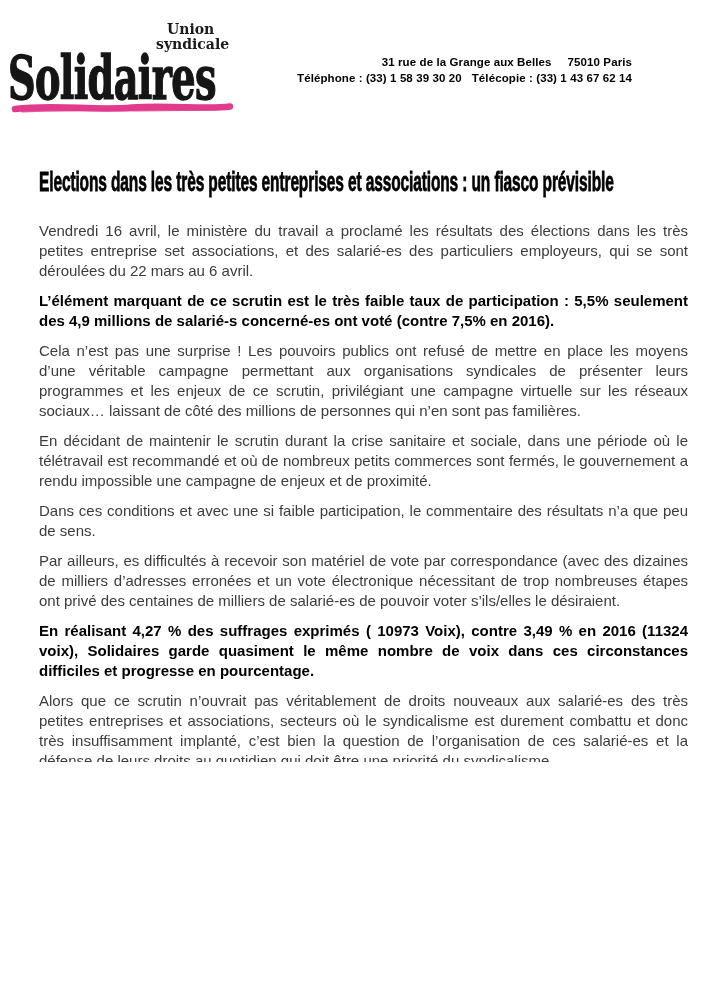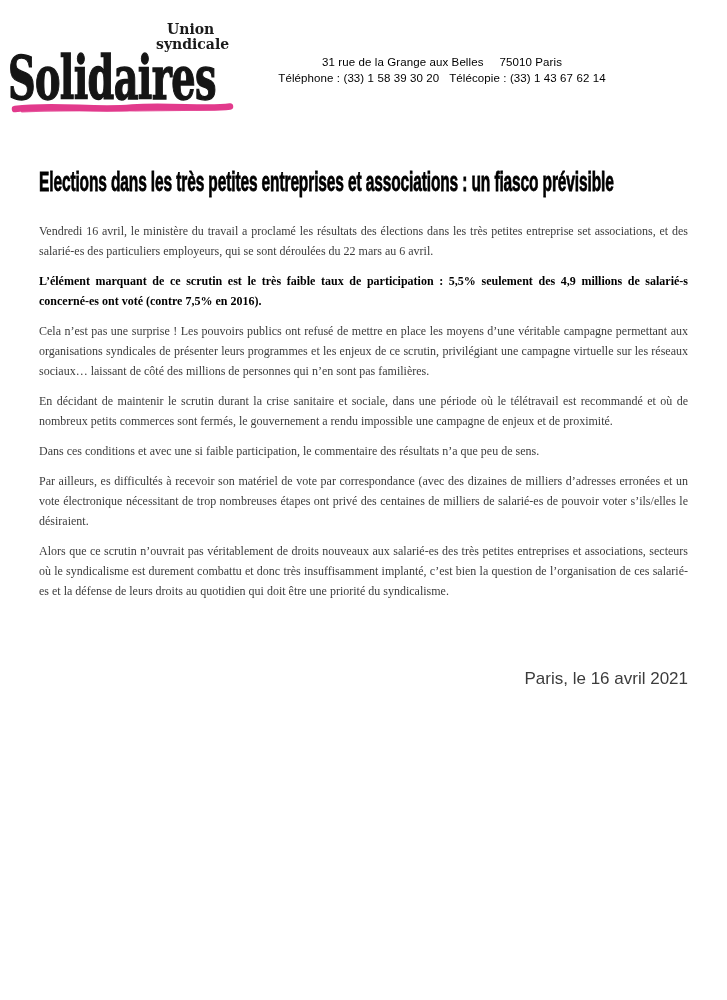--- a/index.html
+++ b/index.html
@@ -63,22 +63,22 @@
     top: 88px;
     width: 226px;
     height: 16px;
   }
 
   .contact-block {
     position: absolute;
     left: 252px;
     top: 54px;
     width: 380px;
-    text-align: center;
-    font-weight: normal;
+    text-align: right;
+    font-weight: bold;
     font-size: 11.5px;
     line-height: 16px;
     color: #000000;
     letter-spacing: 0.1px;
   }
   .contact-block .city { margin-left: 16px; }
   .contact-block .fax  { margin-left: 10px; }
   .contact-block .sep  { margin: 0 16px; }
 
   
@@ -99,25 +99,24 @@
     font-weight: bold;
     letter-spacing: -0.2px;
     color: #000;
     -webkit-text-stroke: 0.7px #000;
     transform: scale(0.62, 1.1);
     transform-origin: 0 50%;
     white-space: nowrap;
   }
   .para {
     margin: 0 0 10px 0;
-    font-size: 12px;
+    font-size: 15px;
     line-height: 20px;
     text-align: justify;
     color: #3c3c3c;
-    font-family: Liberation Serif, serif;
   }
   .para.b {
     font-weight: bold;
     color: #000000;
   }
   .dateline {
     margin-top: 68px;
     text-align: right;
     font-size: 17px;
     line-height: 20px;
@@ -156,18 +155,19 @@
     <h1 class="doc-title">
       <span class="condensed">Elections dans les très petites entreprises et associations : un fiasco prévisible</span>
     </h1>
 
     <p class="para">Vendredi 16 avril, le ministère du travail a proclamé les résultats des élections dans les très petites entreprise set associations, et des salarié-es des particuliers employeurs, qui se sont déroulées du 22 mars au 6 avril.</p>
     <p class="para b">L’élément marquant de ce scrutin est le très faible taux de participation : 5,5% seulement des 4,9 millions de salarié-s concerné-es ont voté (contre 7,5% en 2016).</p>
     <p class="para">Cela n’est pas une surprise ! Les pouvoirs publics ont refusé de mettre en place les moyens d’une véritable campagne permettant aux organisations syndicales de présenter leurs programmes et les enjeux de ce scrutin, privilégiant une campagne virtuelle sur les réseaux sociaux… laissant de côté des millions de personnes qui n’en sont pas familières.</p>
     <p class="para">En décidant de maintenir le scrutin durant la crise sanitaire et sociale, dans une période où le télétravail est recommandé et où de nombreux petits commerces sont fermés, le gouvernement a rendu impossible une campagne de enjeux et de proximité.</p>
     <p class="para">Dans ces conditions et avec une si faible participation, le commentaire des résultats n’a que peu de sens.</p>
     <p class="para">Par ailleurs, es difficultés à recevoir son matériel de vote par correspondance (avec des dizaines de milliers d’adresses erronées et un vote électronique nécessitant de trop nombreuses étapes ont privé des centaines de milliers de salarié-es de pouvoir voter s’ils/elles le désiraient.</p>
+    <p class="para b">En réalisant 4,27 % des suffrages exprimés ( 10973 Voix), contre 3,49 % en 2016 (11324 voix), Solidaires garde quasiment le même nombre de voix dans ces circonstances difficiles et progresse en pourcentage.</p>
     <p class="para">Alors que ce scrutin n’ouvrait pas véritablement de droits nouveaux aux salarié-es des très petites entreprises et associations, secteurs où le syndicalisme est durement combattu et donc très insuffisamment implanté, c’est bien la question de l’organisation de ces salarié-es et la défense de leurs droits au quotidien qui doit être une priorité du syndicalisme.</p>
 
     <p class="dateline">Paris, le 16 avril 2021</p>
   </main>
 
 </div>
 
 </body></html>

